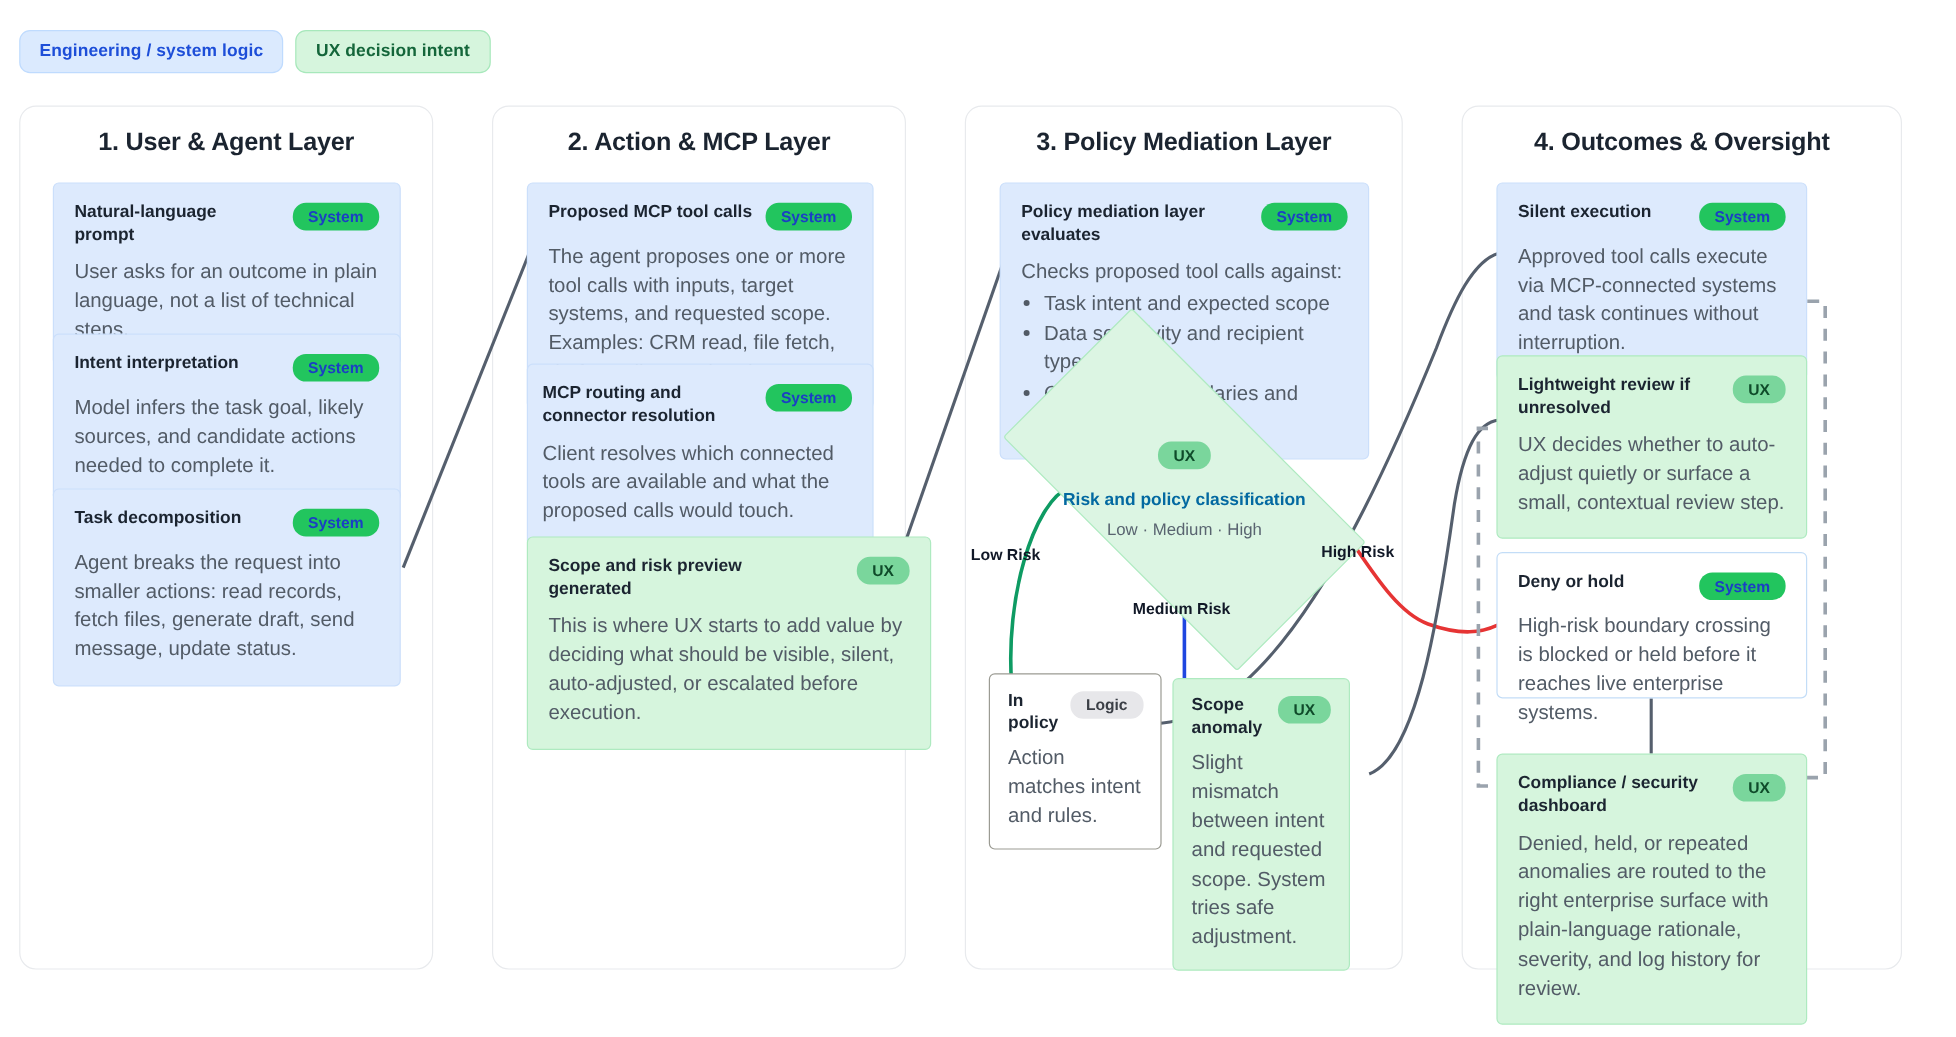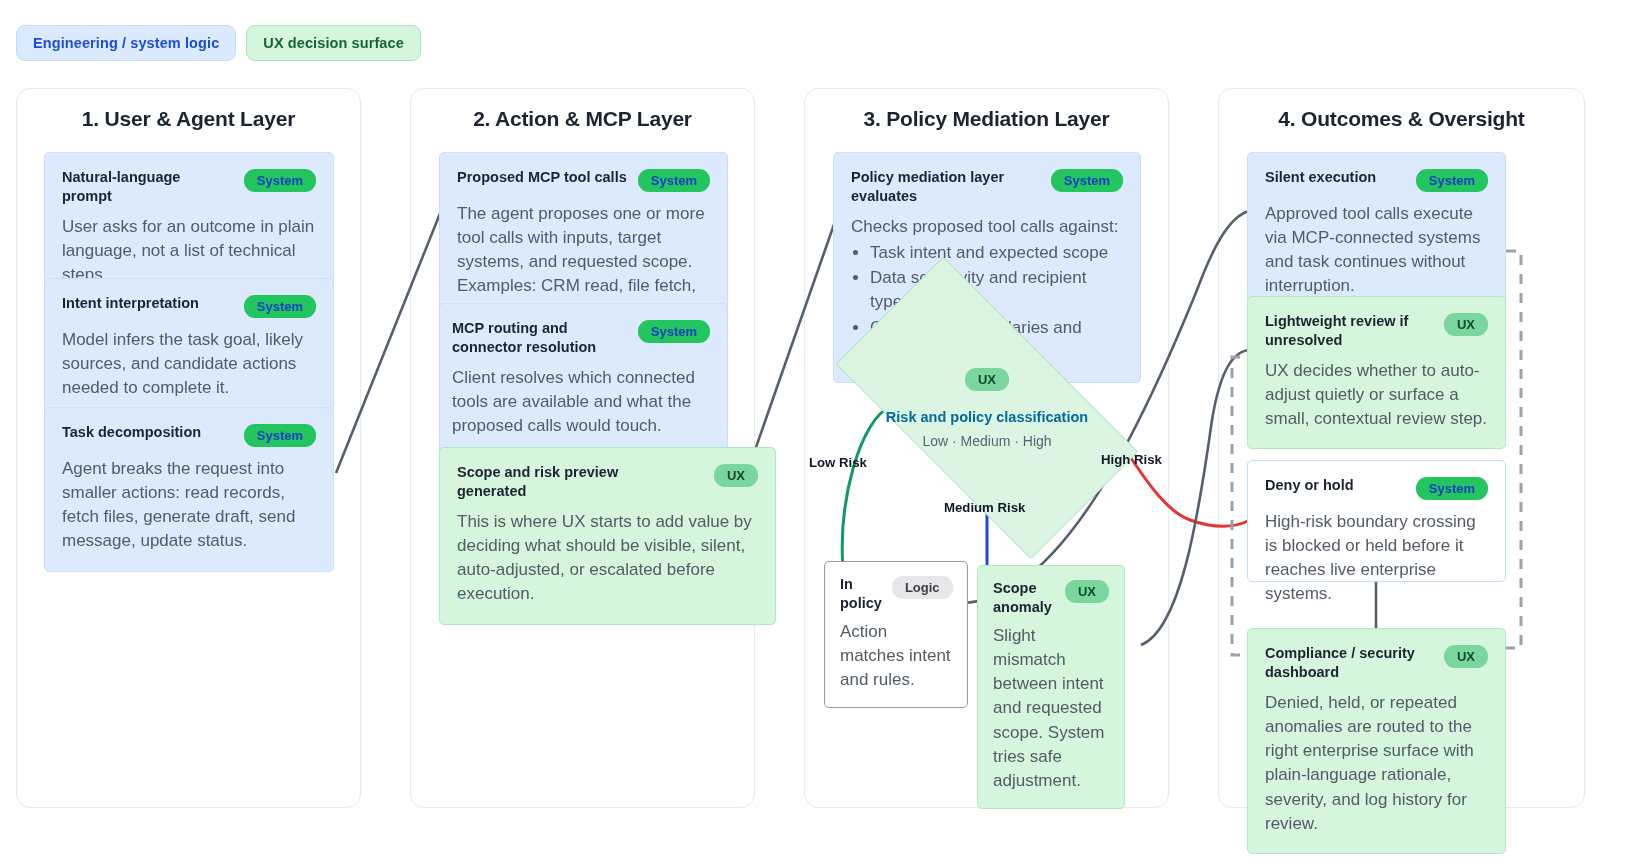--- a/index.html
+++ b/index.html
@@ -125,21 +125,21 @@
 
   svg.wires { position: absolute; left: 0; top: 0; width: 1630px; height: 864px; z-index: 3; pointer-events: none; }
 </style>
 </head>
 <body>
 
 <div id="root">
 
   <div class="legend">
     <div class="legend-chip chip-eng">Engineering / system logic</div>
-    <div class="legend-chip chip-ux">UX decision surface</div>
+    <div class="legend-chip chip-ux">UX decision intent</div>
   </div>
 
   <div class="col" style="left:16px; width:345px;">
     <div class="col-title">1. User &amp; Agent Layer</div>
   </div>
   <div class="col" style="left:410px; width:345px;">
     <div class="col-title">2. Action &amp; MCP Layer</div>
   </div>
   <div class="col" style="left:804px; width:365px;">
     <div class="col-title">3. Policy Mediation Layer</div>

